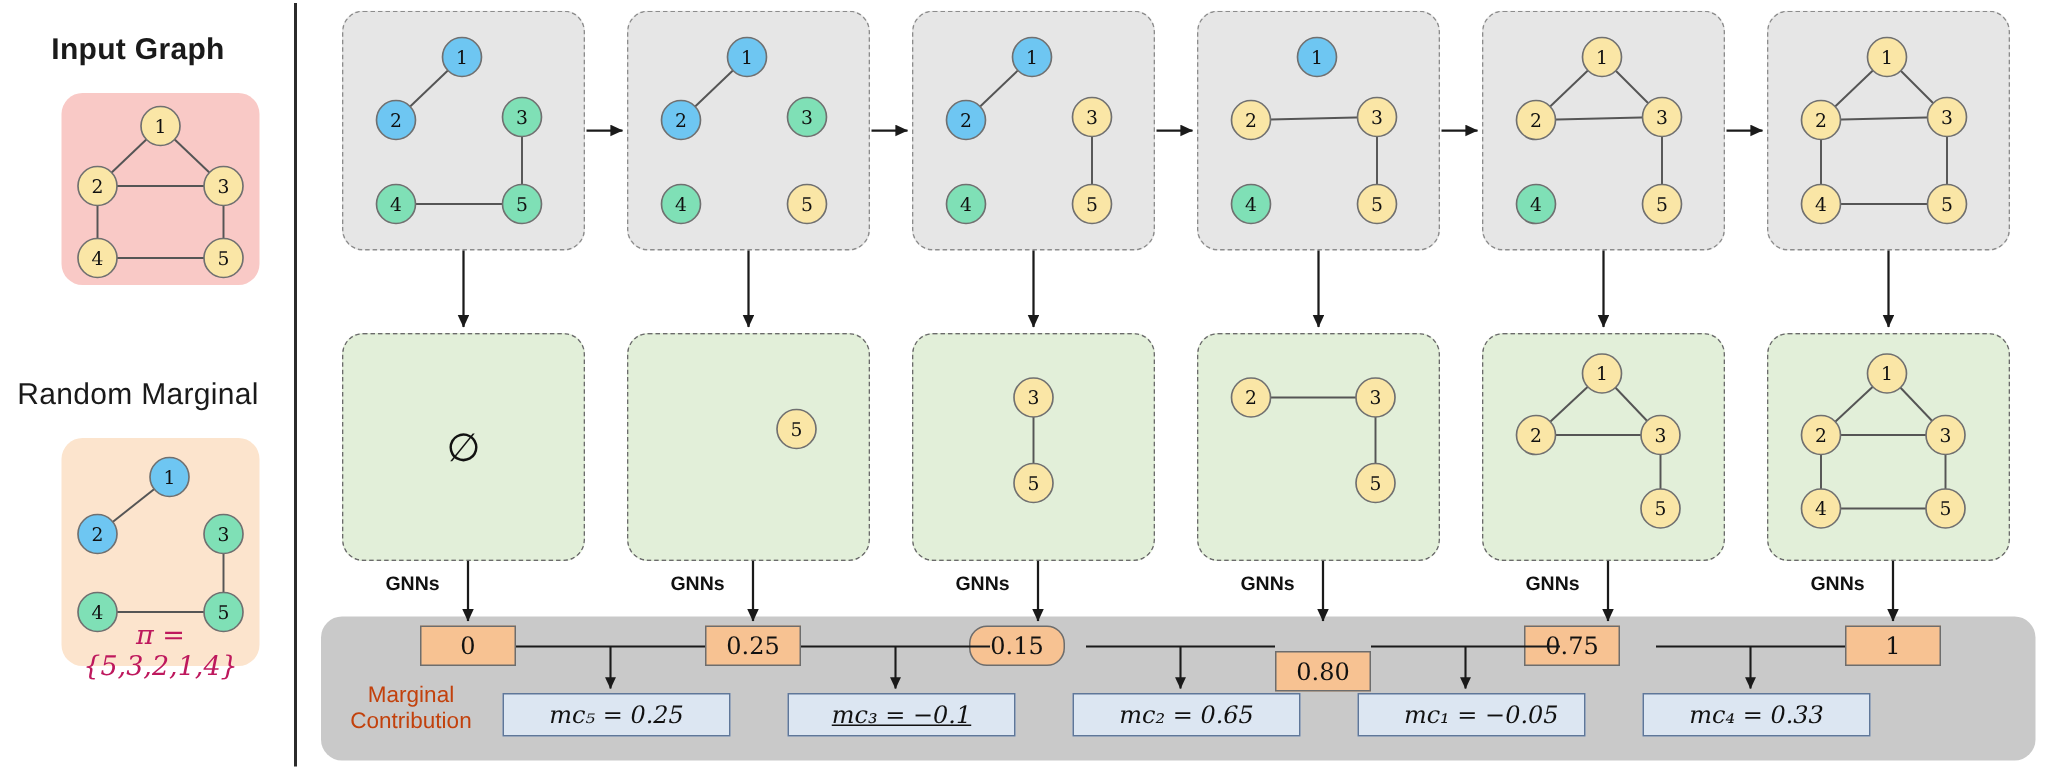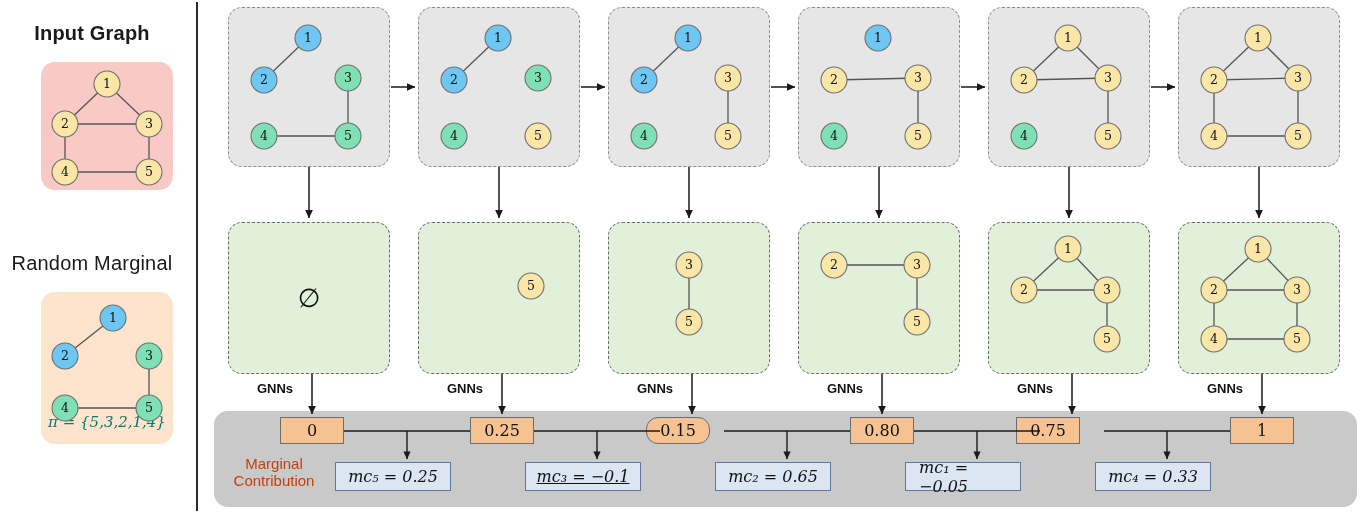--- a/index.html
+++ b/index.html
@@ -17,21 +17,21 @@
   }
   #title-input{top:22px;font-weight:bold;}
   #title-sampling{top:252px;}
 
   .legend-box{position:absolute;border-radius:14px;}
   #box-input{left:41px;top:62px;width:132px;height:128px;background:#f9c9c6;}
   #box-sampling{left:41px;top:292px;width:132px;height:152px;background:#fce4cd;}
 
   .pi-label{
     position:absolute;left:41px;top:413px;width:132px;text-align:center;
-    font-family:"DejaVu Serif",serif;font-style:italic;font-size:15px;color:#0f766e;
+    font-family:"DejaVu Serif",serif;font-style:italic;font-size:18px;color:#be185d;
   }
 
   .divider{
     position:absolute;left:196px;top:2px;width:0;height:509px;
     border-left:2px solid #2b2b2b;
   }
 
   
   .panel{position:absolute;box-sizing:border-box;}
   .panel.top{
@@ -57,21 +57,21 @@
     position:absolute;left:222px;top:455px;width:104px;text-align:center;
     font-size:15px;color:#c2410c;line-height:17px;
   }
   .val-box{
     position:absolute;box-sizing:border-box;height:27px;width:64px;top:417px;
     background:#f7c292;border:1.4px solid #6d6d6d;
     display:flex;align-items:center;justify-content:center;
     font-family:"DejaVu Serif",serif;font-size:16px;color:#111;
   }
   .mc-box{
-    position:absolute;box-sizing:border-box;height:29px;width:116px;top:462px;
+    position:absolute;box-sizing:border-box;height:29px;width:152px;top:462px;
     background:#dce6f2;border:1.2px solid #5f7799;
     display:flex;align-items:center;justify-content:center;
     font-family:"DejaVu Serif",serif;font-style:italic;font-size:16px;color:#111;
   }
   svg.ov{position:absolute;left:0;top:0;width:1365px;height:513px;pointer-events:none;}
   .empty-sym{
     position:absolute;font-family:"DejaVu Serif",serif;font-size:26px;color:#111;
     width:162px;text-align:center;top:283px;
   }
 </style>
@@ -115,21 +115,21 @@
   <div class="mc-caption">
     <div>Marginal</div>
     <div>Contribution</div>
   </div>
   <div id="boxes">
       <div class="val-box" style="left: 280px;">0</div>
       <div class="val-box" style="left: 470px;">0.25</div>
       <div class="mc-box" style="left: 335px;">mc₅ = 0.25</div>
       <div class="val-box" style="left: 646px; border-radius: 12px;">0.15</div>
       <div class="mc-box" style="left: 525px; text-decoration: underline;">mc₃ = −0.1</div>
-      <div class="val-box" style="left: 850px;">0.80</div>
+      <div class="val-box" style="left: 850px; margin-top: 17px;">0.80</div>
       <div class="mc-box" style="left: 715px;">mc₂ = 0.65</div>
       <div class="val-box" style="left: 1016px;">0.75</div>
       <div class="mc-box" style="left: 905px; padding-left: 13px;">mc₁ = −0.05</div>
       <div class="val-box" style="left: 1230px;">1</div>
       <div class="mc-box" style="left: 1095px;">mc₄ = 0.33</div>
     </div>
 
   <svg class="ov" id="ov" viewBox="0 0 1365 513">
       <defs>
         <marker id="ah" markerWidth="7" markerHeight="7" refX="5.4" refY="2.6" orient="auto">

